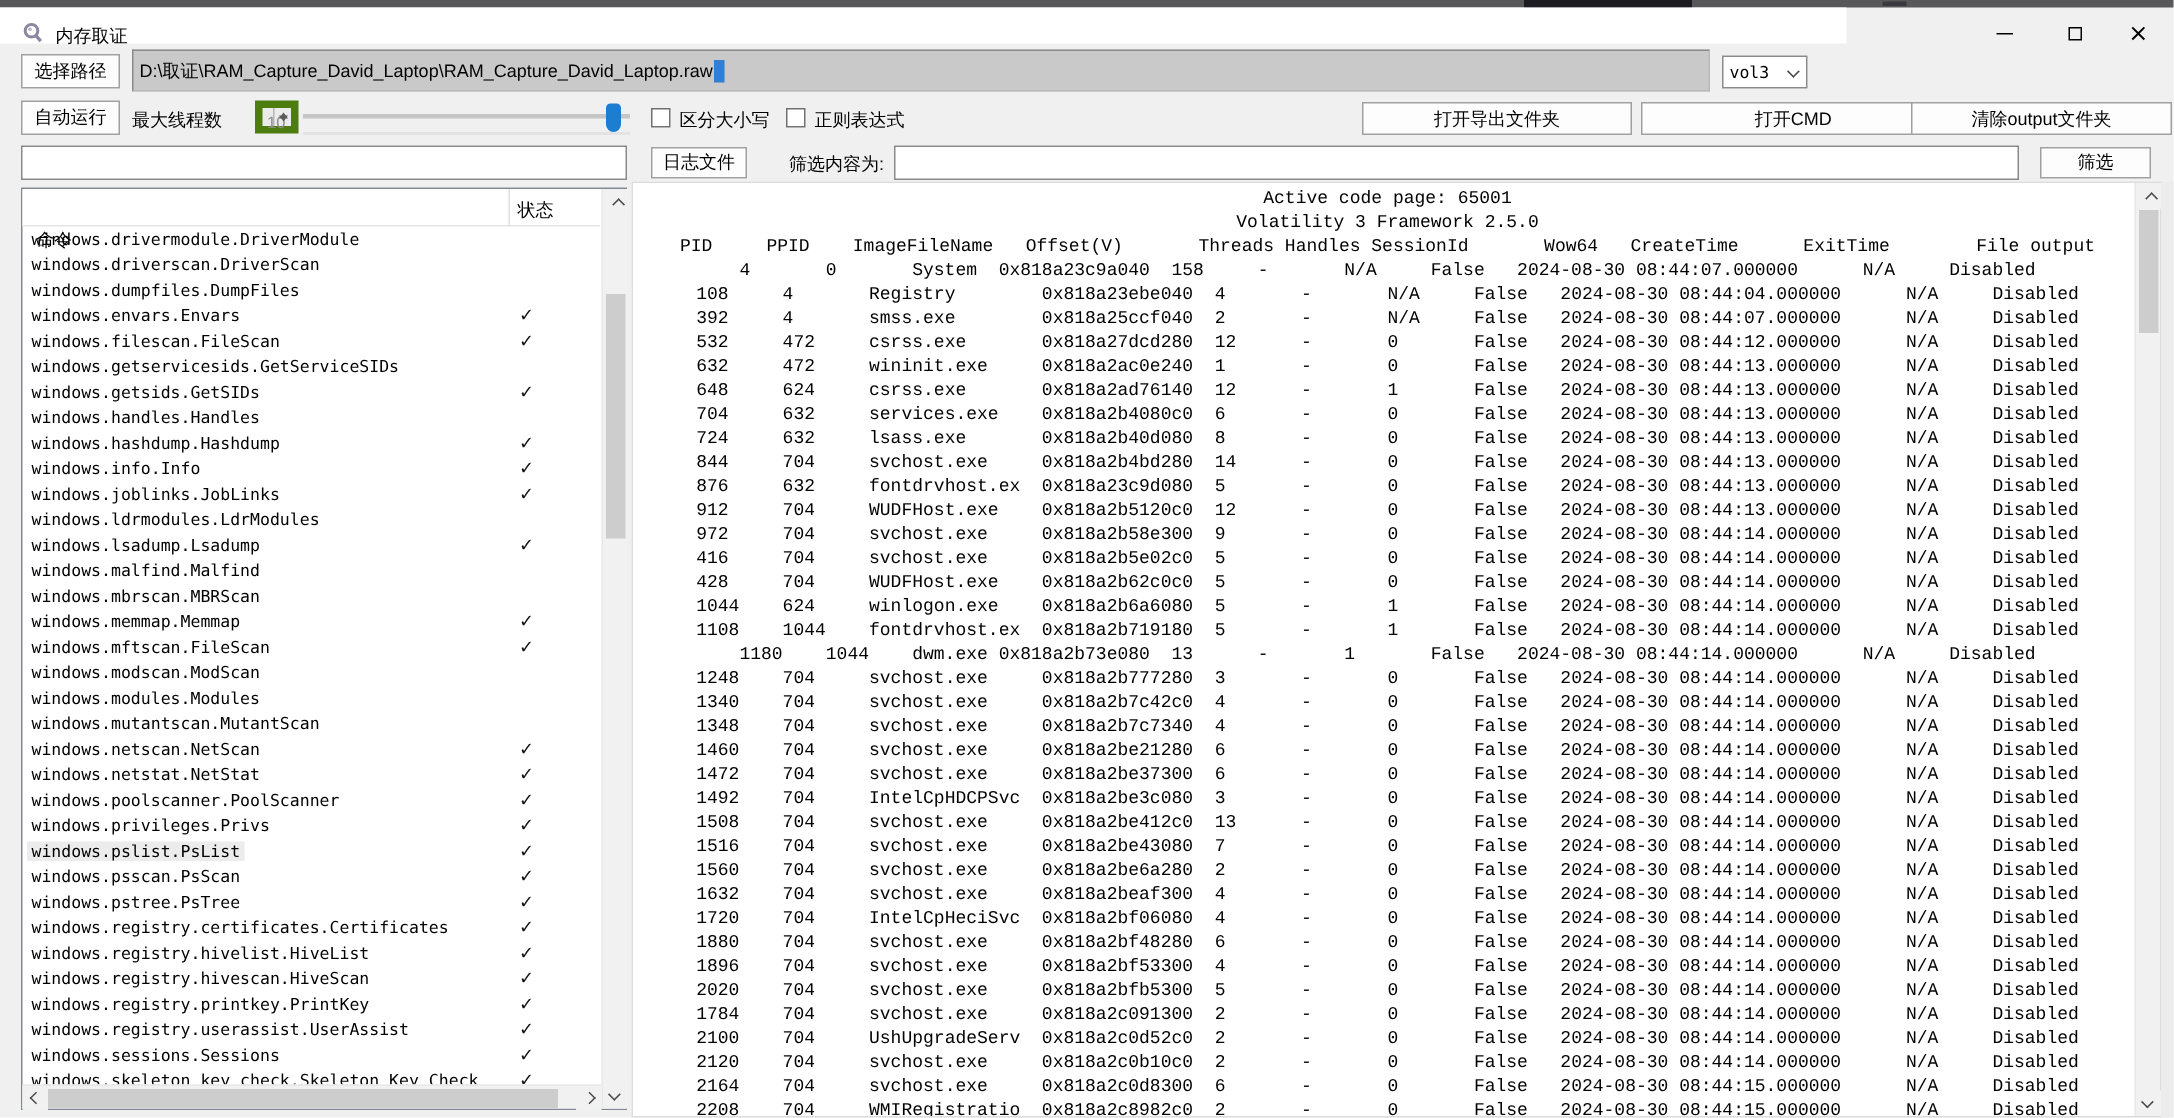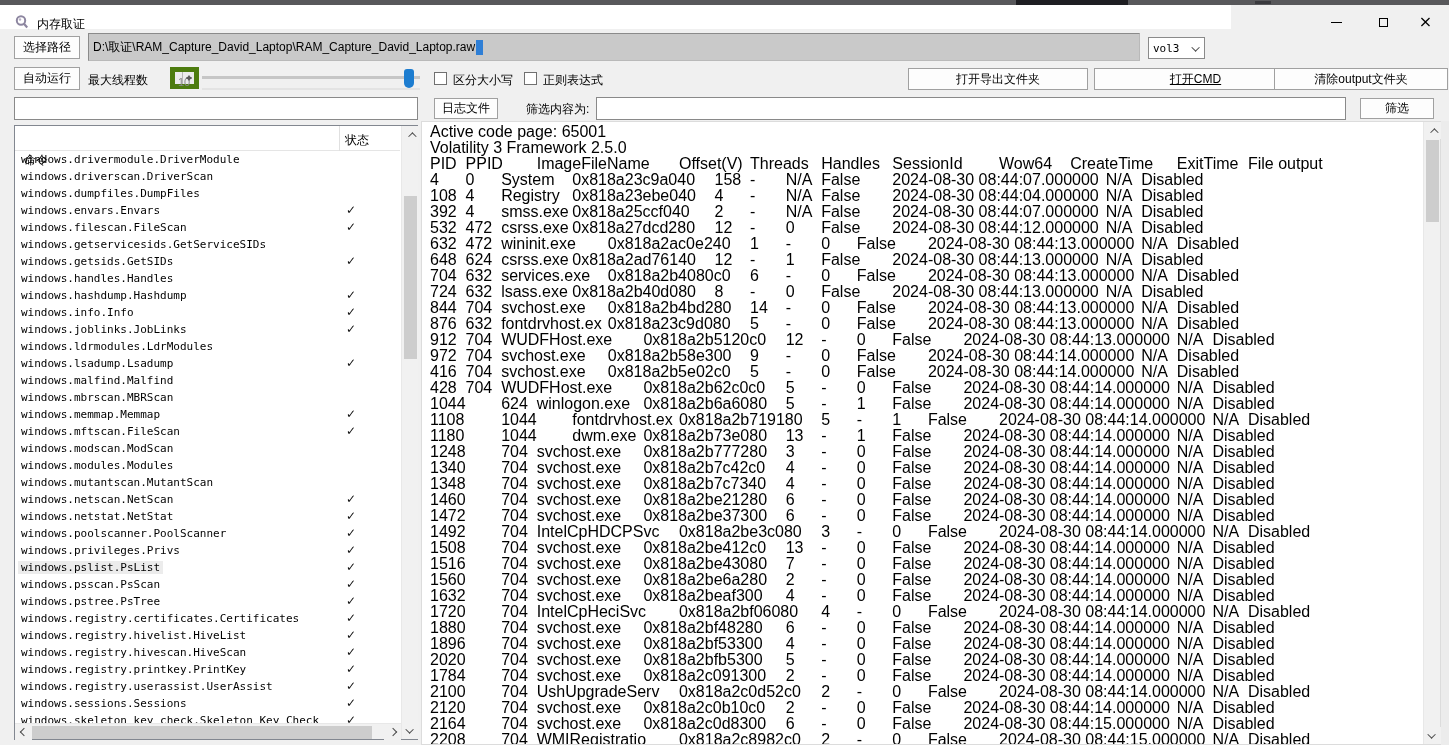--- a/index.html
+++ b/index.html
@@ -61,21 +61,21 @@
   .tri-up { width:0; height:0; border-left:3px solid transparent; border-right:3px solid transparent; border-bottom:4px solid #5a5a5a; }
   .tri-down { width:0; height:0; border-left:3px solid transparent; border-right:3px solid transparent; border-top:4px solid #5a5a5a; }
   .slider { left:202px; top:66px; width:218px; height:24px; }
   .slider-track { position:absolute; left:0; top:10px; width:218px; height:3px; background:#c6c6c6; }
   .slider-tickline { position:absolute; left:0; top:22px; width:218px; height:2px; background:#e3e3e3; }
   .slider-thumb { position:absolute; left:202px; top:3px; width:10px; height:19px; background:#1d7dd0; border-radius:3px 3px 5px 5px; }
   .checkbox { width:13px; height:13px; background:#fff; border:1px solid #707070; display:inline-block; }
   .cb1 { left:434px; top:72px; } .cb2 { left:524px; top:72px; }
   .cb1-label { left:453px; top:72px; } .cb2-label { left:543px; top:72px; }
   .btn-open-export { left:908px; top:68px; width:180px; height:22px; }
-  .btn-open-cmd { left:1094px; top:68px; width:203px; height:22px;text-decoration:underline; }
+  .btn-open-cmd { left:1094px; top:68px; width:203px; height:22px; }
   .btn-clear-output { left:1274px; top:68px; width:174px; height:22px; }
 
   
   .cmd-filter-input { left:14px; top:97px; width:404px; height:23px; }
   .btn-logfile { left:434px; top:98px; width:64px; height:21px; }
   .lbl-filter { left:506px; top:101px;margin-left:20px; }
   .filter-input { left:596px; top:97px; width:750px; height:23px; }
   .btn-filter { left:1360px; top:98px; width:74px; height:21px; }
 
   
@@ -92,22 +92,22 @@
            font-weight:bold; font-size:12px; color:#111; }
   .sb-btn { position:absolute; width:17px; height:17px; display:flex; align-items:center; justify-content:center; background:#f1f1f1; }
   .sb-thumb-v { position:absolute; left:2px; width:13px; background:#cdcdcd; }
   .sb-thumb-h { position:absolute; top:2px; height:13px; background:#cdcdcd; }
   .lp-vscroll { position:absolute; left:386px; top:0; width:17px; height:613px; background:#f1f1f1; border-left:1px solid #e8e8e8; }
   .lp-hscroll { position:absolute; left:0; top:597px; width:386px; height:16px; background:#f1f1f1; border-top:1px solid #e8e8e8; }
 
   
   .right-panel { left:421px; top:121px; width:1020px; height:624px; background:#fff; border:1px solid #dcdcdc; }
   .output-pre { position:absolute; left:8px; top:2px; width:990px; height:620px; overflow:hidden;
-    font-family:Liberation Sans, sans-serif; font-size:16px; line-height:16px;
-    white-space:pre; tab-size:8; -moz-tab-size:8; color:#000; }
+    font-family:Liberation Mono, monospace; font-size:12px; line-height:16px;
+    white-space:pre; tab-size:8; -moz-tab-size:8; color:#000;text-align:center; }
   .rp-vscroll { position:absolute; left:1001px; top:0; width:17px; height:622px; background:#f1f1f1; border-left:1px solid #e8e8e8; }
   .right-margin { left:1441px; top:121px; width:8px; height:624px; background:#ececec; }
 </style>
 </head>
 <body>
 
 <div class="abs top-strip">
   <div class="abs top-strip-dark"></div>
   <div class="abs top-strip-mark"></div>
 </div>

